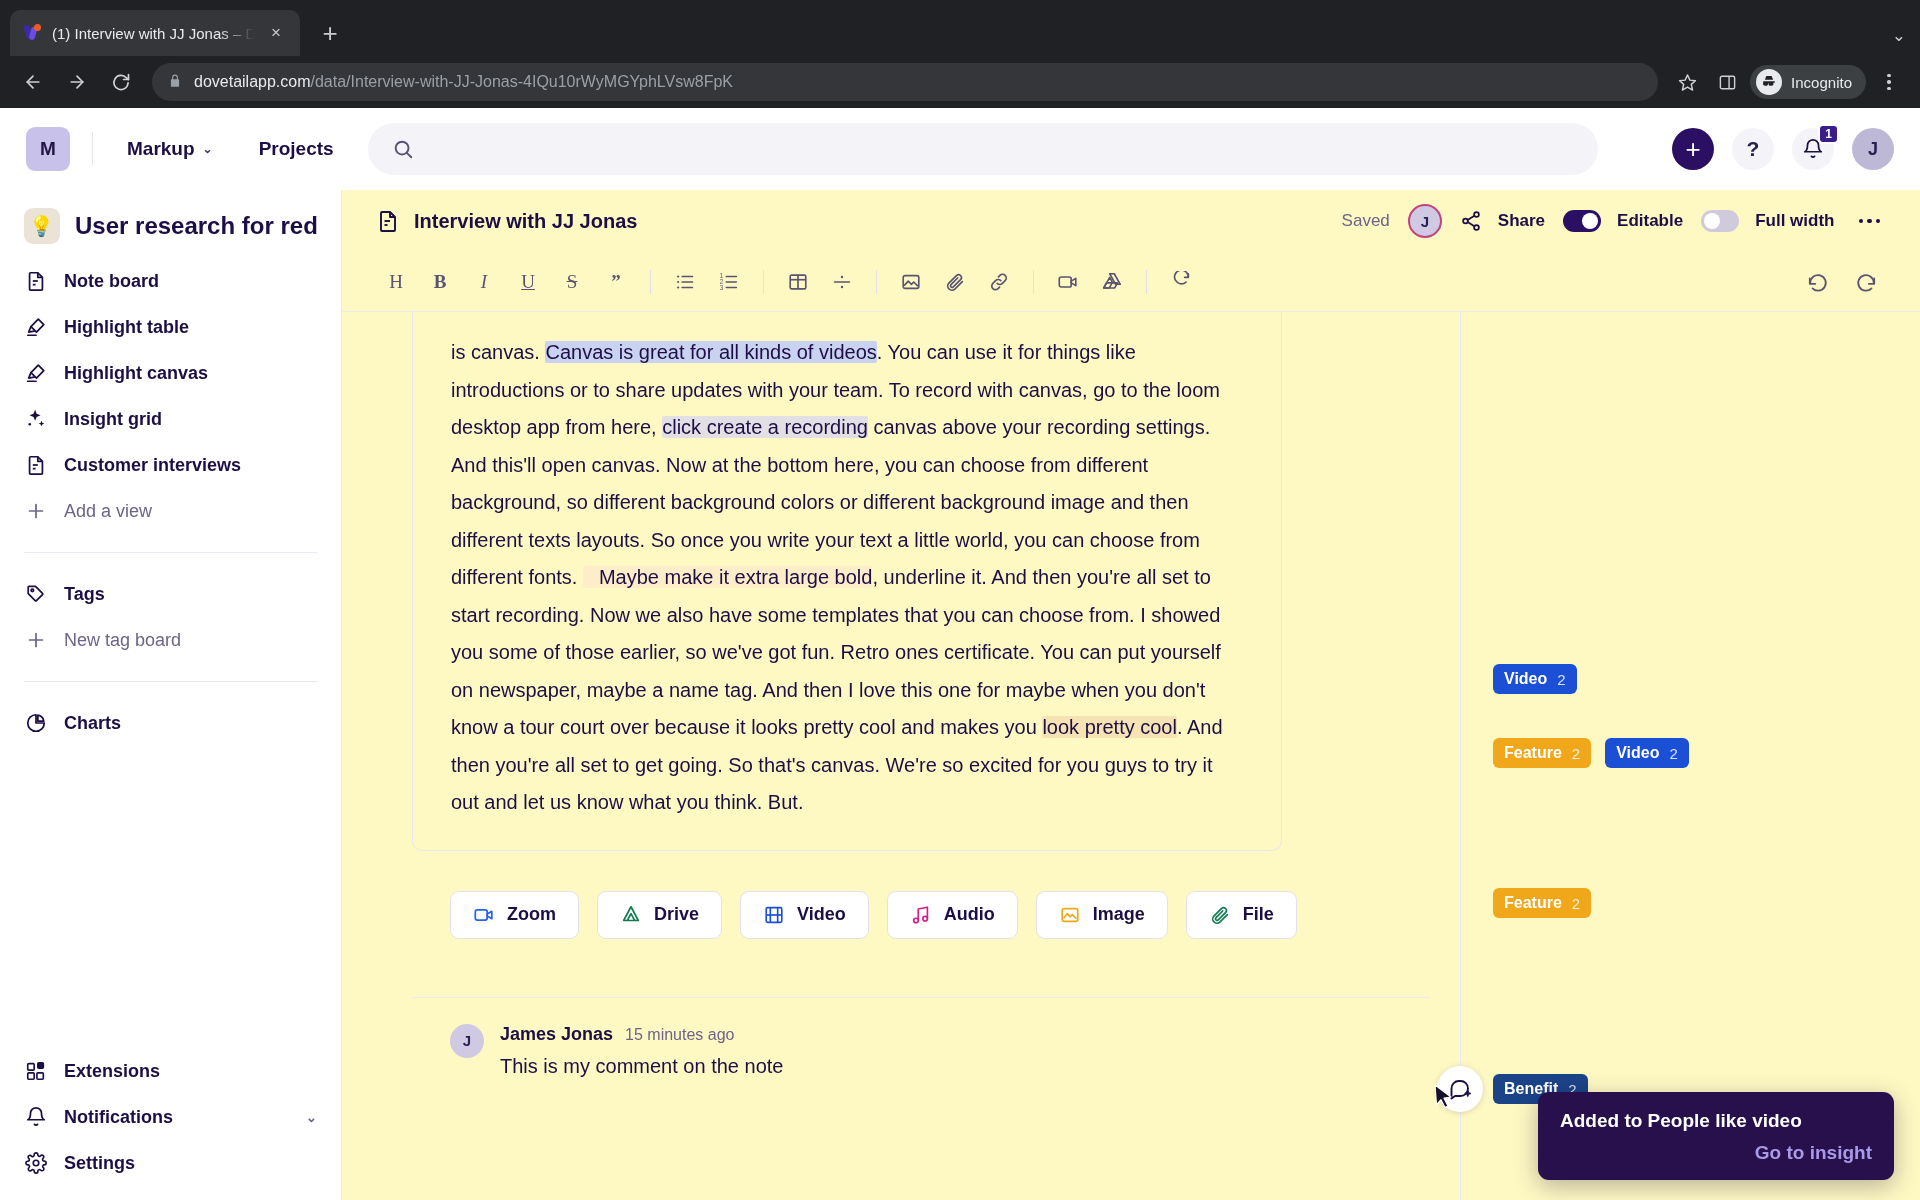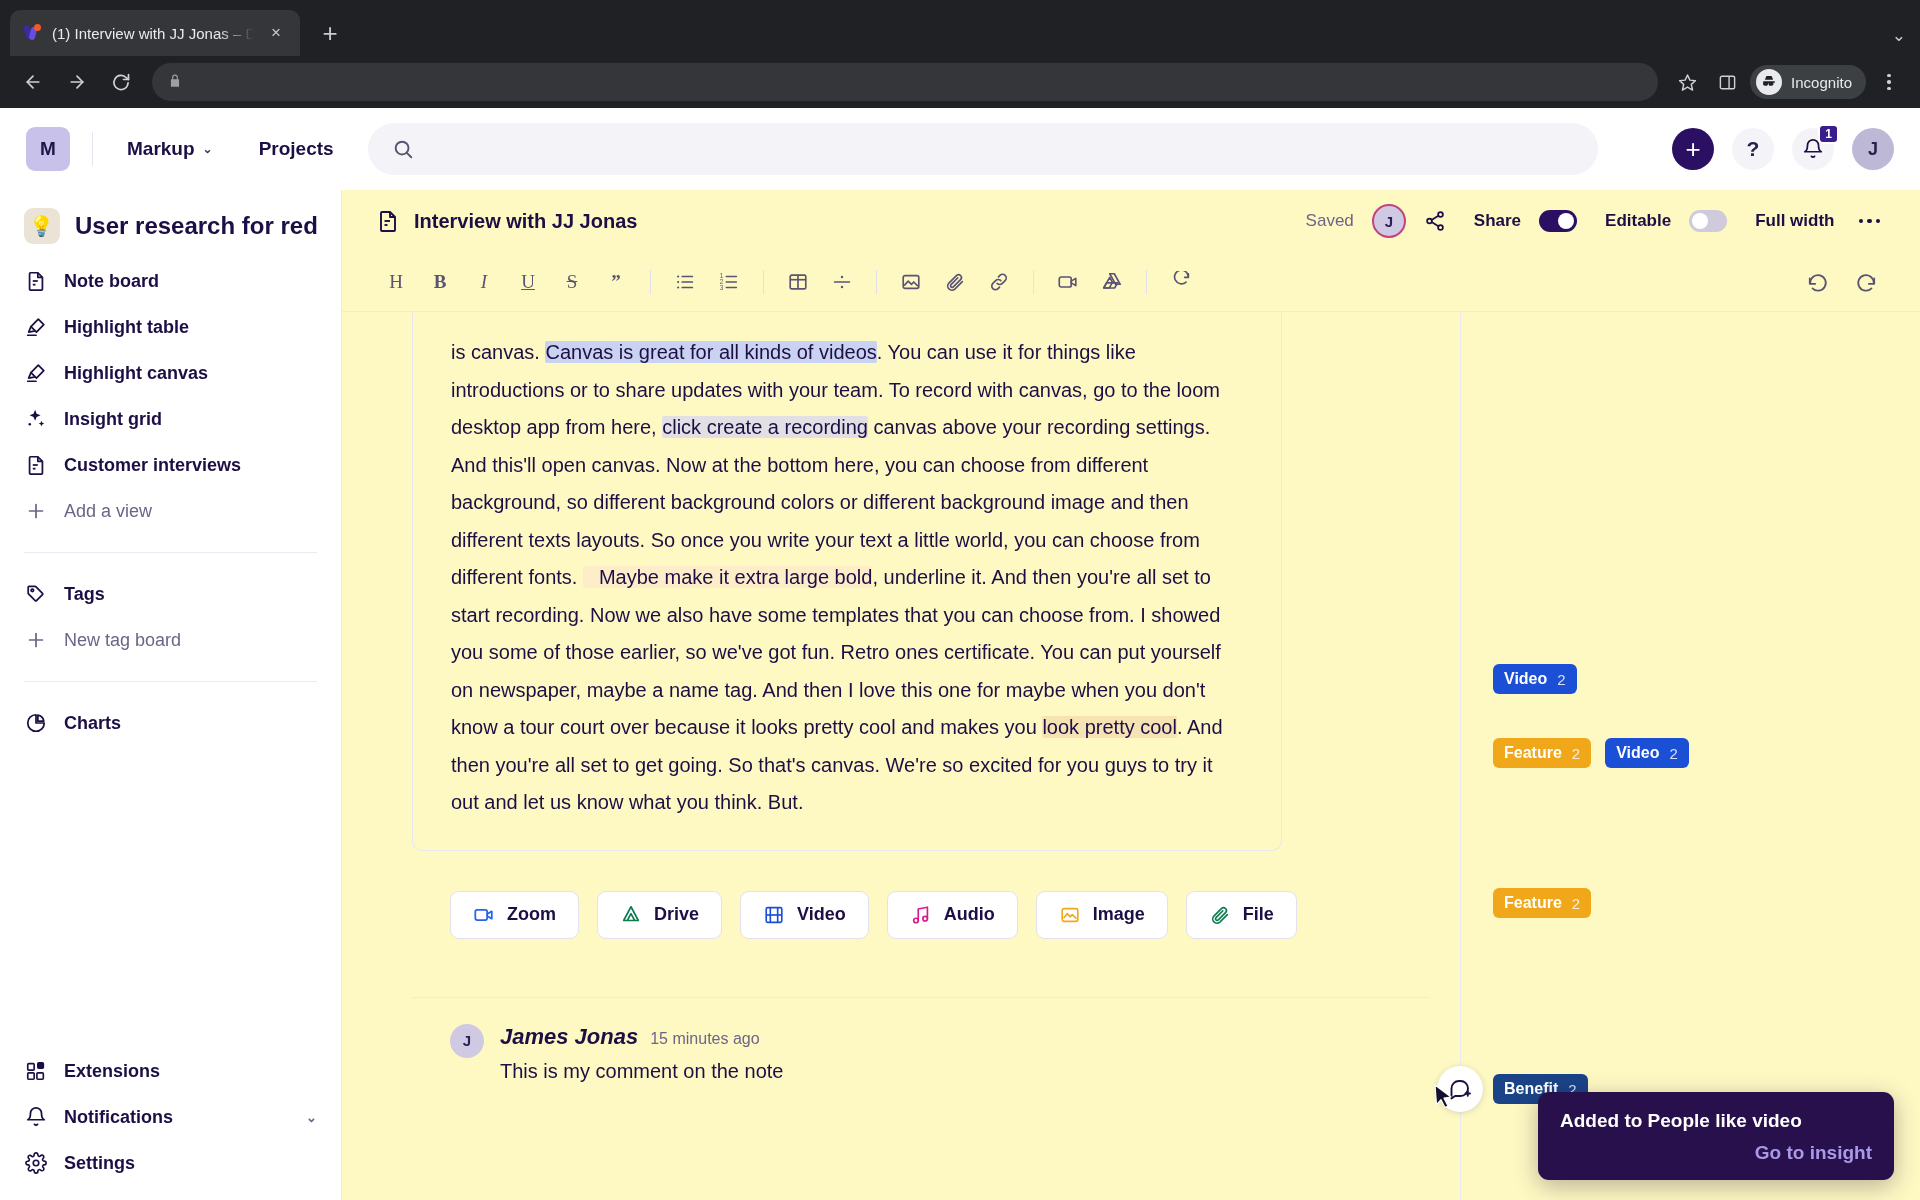--- a/index.html
+++ b/index.html
@@ -191,21 +191,21 @@
   .doc-title-ico { width: 24px; height: 24px; color: #1d0f45; }
   .doc-title { font-size: 20px; font-weight: 700; color: #1d0f45; }
   .doc-header-right { margin-left: auto; display: flex; align-items: center; gap: 18px; }
   .saved-label { font-size: 17px; color: #6d6487; }
   .ring-avatar {
     width: 34px; height: 34px; border-radius: 50%; background: #cfc9e4;
     border: 2px solid #c2437f; color: #2a2150; font-size: 15px; font-weight: 700;
     display: flex; align-items: center; justify-content: center;
   }
   .hdr-action {
-    display: flex; align-items: center; gap: 28px; font-size: 17px;
+    display: flex; align-items: center; gap: 16px; font-size: 17px;
     font-weight: 700; color: #1d0f45;
   }
   .hdr-action svg { width: 22px; height: 22px; }
   .toggle {
     width: 38px; height: 22px; border-radius: 11px; position: relative; flex: 0 0 38px;
   }
   .toggle.on { background: #2a0f63; }
   .toggle.off { background: #cfcbdd; }
   .toggle i {
     position: absolute; top: 3px; width: 16px; height: 16px;
@@ -257,21 +257,21 @@
   .comment-sep { height: 1px; background: #ebe9f2; margin: 58px 0 0 0; max-width: 100%; }
   .comment {
     display: flex; gap: 16px; padding: 26px 0 0 38px;
   }
   .c-avatar {
     width: 34px; height: 34px; border-radius: 50%; background: #cfc9e4;
     color: #2a2150; font-size: 15px; font-weight: 700; flex: 0 0 34px;
     display: flex; align-items: center; justify-content: center;
   }
   .c-head { display: flex; align-items: baseline; gap: 12px; }
-  .c-author { font-size: 22px; font-weight: 700; color: #1d0f45; font-style: italic; }
+  .c-author { font-size: 18px; font-weight: 700; color: #1d0f45; }
   .c-time { font-size: 16px; color: #6d6487; }
   .c-text { font-size: 20px; color: #1d0f45; margin-top: 10px; }
 
   
   .tag-rail {
     width: 460px; flex: 0 0 460px; border-left: 1px solid #ebe9f2;
     position: relative; padding-left: 32px;
   }
   .tag-row { position: absolute; display: flex; gap: 14px; align-items: center; }
   .tag {
@@ -335,20 +335,21 @@
           <polyline points="21 3 21 9 15 9"></polyline>
           <path d="M20.5 13a8.5 8.5 0 1 1-2.2-6.1L21 9"></path>
         </svg>
     </div>
     <div class="urlbox">
       <span class="lockicon">
         <svg viewBox="0 0 24 24" fill="#9aa0a6">
             <path d="M12 1a5 5 0 0 0-5 5v3H6a1 1 0 0 0-1 1v11a1 1 0 0 0 1 1h12a1 1 0 0 0 1-1V10a1 1 0 0 0-1-1h-1V6a5 5 0 0 0-5-5zm0 2a3 3 0 0 1 3 3v3H9V6a3 3 0 0 1 3-3z"></path>
           </svg>
       </span>
+      <span class="urltext"><b>dovetailapp.com</b><span>/data/Interview-with-JJ-Jonas-4IQu10rWyMGYphLVsw8FpK</span></span>
     </div>
     <div class="omni-right">
       <div class="omni-icon">
         <svg viewBox="0 0 24 24" fill="none" stroke="currentColor" stroke-width="1.8" stroke-linejoin="round">
             <polygon points="12 2.5 15 9 22 9.8 16.8 14.4 18.4 21.5 12 17.8 5.6 21.5 7.2 14.4 2 9.8 9 9"></polygon>
           </svg>
       </div>
       <div class="omni-icon">
         <svg viewBox="0 0 24 24" fill="none" stroke="currentColor" stroke-width="1.8">
             <rect x="3" y="4" width="18" height="16" rx="2"></rect>

